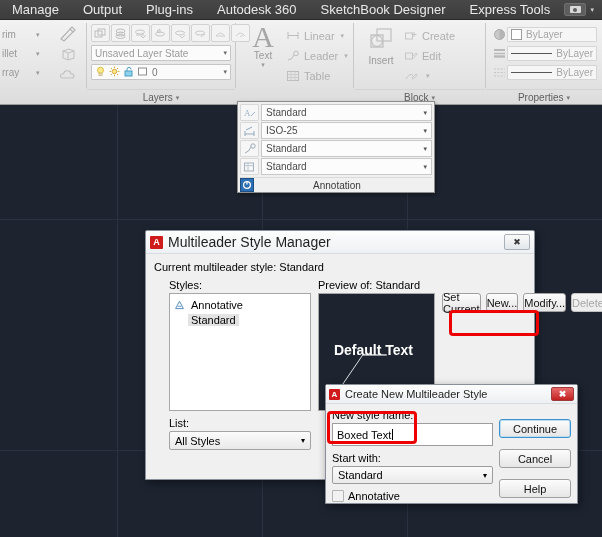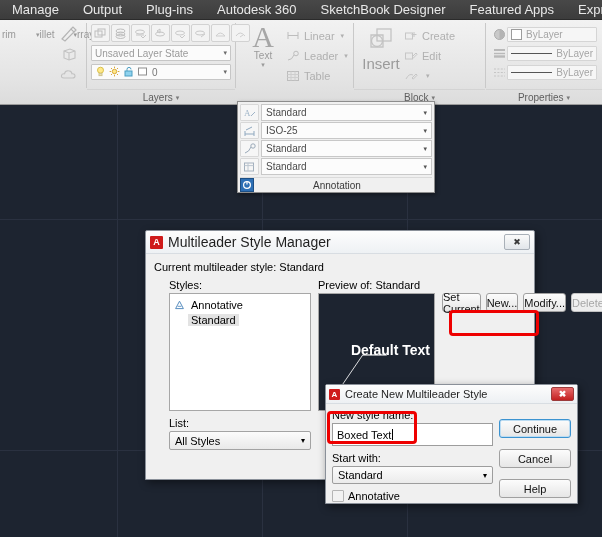--- a/index.html
+++ b/index.html
@@ -47,21 +47,21 @@
   .panel { position:relative; height:100%; display:flex; flex-direction:column; }
   .panel-sep { width:1px; background:#c9c9c9; margin:3px 0 16px 0; }
   .panel-body { flex:1; display:flex; align-items:flex-start; padding:3px 2px 0 2px; }
   .panel-title {
     height:15px; font-size:10px; color:#5e5e5e; text-align:center;
     line-height:15px; border-top:1px solid #d3d3d3;
   }
   .panel-title .caret { font-size:7px; color:#7a7a7a; margin-left:3px; vertical-align:1px; }
 
   
-  .modcol { width:52px; display:flex; flex-direction:row; padding-top:2px; }
+  .modcol { width:52px; display:flex; flex-direction:column; padding-top:2px; }
   .modrow { display:flex; align-items:center; height:19px; }
   .modrow .lbl { font-size:10px; color:#999; width:34px; }
   .modrow .car { font-size:7px; color:#999; }
   .iconcol { width:34px; display:flex; flex-direction:column; align-items:center; padding-top:1px; }
   .bigicon {
     width:24px; height:19px; margin-bottom:1px;
     display:flex; align-items:center; justify-content:center;
   }
 
   
@@ -86,21 +86,21 @@
   .text-caret { font-size:7px; color:#9b9b9b; line-height:7px; }
   .text-list { display:flex; flex-direction:column; padding-top:3px; }
   .tl-row { display:flex; align-items:center; height:20px; }
   .tl-ico { width:18px; height:14px; display:flex; align-items:center; justify-content:center; }
   .tl-lbl { font-size:11px; color:#b0b0b0; padding-left:2px; }
   .tl-car { font-size:7px; color:#b0b0b0; padding-left:6px; }
 
   
   .blk-inner { display:flex; padding-left:4px; }
   .blk-big { width:42px; display:flex; flex-direction:column; align-items:center; padding-top:4px; }
-  .blk-lbl { font-size:15px; color:#9b9b9b; }
+  .blk-lbl { font-size:10px; color:#9b9b9b; }
   .blk-list { display:flex; flex-direction:column; padding-top:3px; }
 
   
   .prop-inner { display:flex; flex-direction:column; padding:3px 3px 0 3px; }
   .prop-row { display:flex; align-items:center; height:17px; margin-bottom:2px; }
   .prop-ico { width:16px; height:14px; display:flex; align-items:center; justify-content:center; }
   .prop-field {
     flex:1; height:15px; border:1px solid #d5d5d5; background:#f6f6f6;
     display:flex; align-items:center; padding:0 3px; font-size:10px; color:#a5a5a5;
     border-radius:1px; position:relative;
@@ -178,21 +178,21 @@
   }
   .list-item { display:flex; align-items:center; height:15px; }
   .annot-tri { width:12px; margin-right:3px; display:flex; justify-content:center; }
   .list-item.sel .txt { background:#e3e3e3; padding:0 3px; }
   .list-item .txt { padding:0 3px; }
   .col-preview { flex:1; }
   .preview {
     height:118px; background:#1d2430; border:1px solid #a7a7a7; position:relative; overflow:hidden;
   }
   .pv-text {
-    position:absolute; right:4px; top:48px; color:#fff; font-size:14px; font-weight:bold;
+    position:absolute; right:21px; top:48px; color:#fff; font-size:14px; font-weight:bold;
     font-family:"Liberation Sans",sans-serif;
   }
   .col-btns { width:84px; display:flex; gap:5px; padding-top:14px; }
   .btn {
     height:19px; border:1px solid #a0a0a0; border-radius:3px;
     background:linear-gradient(#fcfcfc,#e6e6e6);
     font-size:11px; color:#111; display:flex; align-items:center; justify-content:center;
   }
   .btn.disabled { color:#a6a6a6; background:linear-gradient(#f4f4f4,#ececec); border-color:#c2c2c2; }
   .btn.focusborder { border:1px solid #3c93d0; box-shadow:0 0 0 1px #bcdcf2 inset; }
@@ -254,21 +254,20 @@
 </style>
 </head>
 <body>
 
 <div class="menubar">
   <div class="menu-item">Manage</div>
   <div class="menu-item">Output</div>
   <div class="menu-item">Plug-ins</div>
   <div class="menu-item">Autodesk 360</div>
   <div class="menu-item">SketchBook Designer</div>
-  <div class="menu-item">Featured Apps</div>
   <div class="menu-item">Express Tools</div>
   <div class="menubar-right">
     <div class="cam-btn">
         <div class="cam-glyph"></div>
       </div>
     <div class="cam-caret">▾</div>
   </div>
 </div>
 
 <div class="ribbon">

